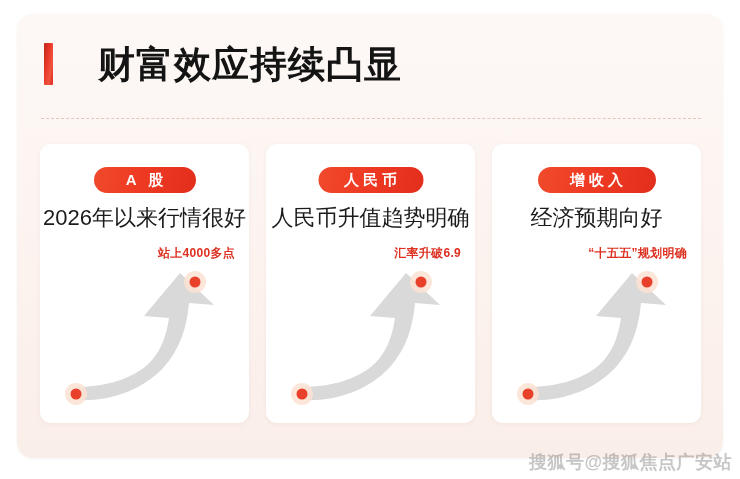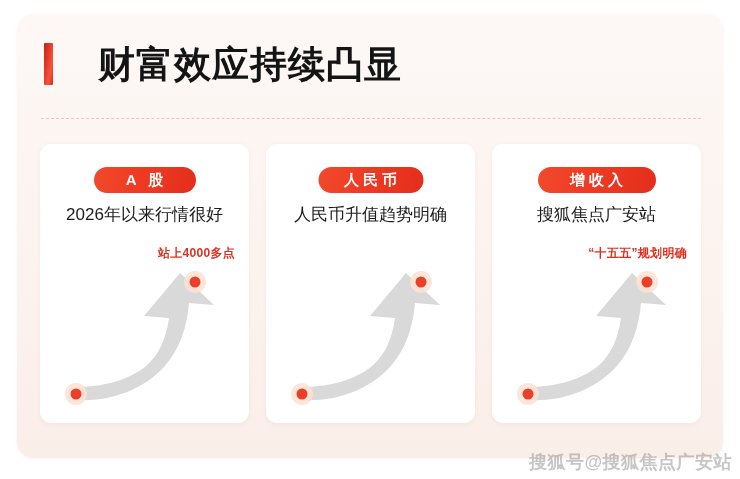--- a/index.html
+++ b/index.html
@@ -107,21 +107,21 @@
     white-space: nowrap;
   }
   .badge.wide { min-width: 118px; }
 
   .card-title {
     position: absolute;
     top: 61px;
     left: 0;
     width: 100%;
     text-align: center;
-    font-size: 17px;
+    font-size: 22px;
     color: #1b1b1b;
     line-height: 1.2;
     white-space: nowrap;
   }
 
   .card-highlight {
     position: absolute;
     top: 101px;
     right: 14px;
     font-size: 12px;
@@ -182,34 +182,35 @@
           <circle cx="20" cy="125" r="5.5" fill="#e8402a"></circle>
           <circle cx="139" cy="13" r="11" fill="#fbe2d2" opacity="0.85"></circle>
           <circle cx="139" cy="13" r="5.5" fill="#e8402a"></circle>
         </svg>
       </div>
     </div>
 
     <div class="card">
       <div class="badge">人民币</div>
       <div class="card-title">人民币升值趋势明确</div>
+      <div class="card-highlight">汇率升破6.9</div>
       <div class="arrow-wrap">
         <svg viewBox="0 0 178 148" xmlns="http://www.w3.org/2000/svg">
           <path d="M20 131 C 52 133, 86 122, 108 98 C 124 80, 131 58, 133 34 L 158 36 L 124 4 L 88 47 L 113 49 C 110 70, 103 86, 90 97 C 72 112, 45 118, 20 118 Z" fill="#d9d9d9"></path>
           <circle cx="20" cy="125" r="11" fill="#fbe2d2" opacity="0.85"></circle>
           <circle cx="20" cy="125" r="5.5" fill="#e8402a"></circle>
           <circle cx="139" cy="13" r="11" fill="#fbe2d2" opacity="0.85"></circle>
           <circle cx="139" cy="13" r="5.5" fill="#e8402a"></circle>
         </svg>
       </div>
     </div>
 
     <div class="card">
       <div class="badge wide">增收入</div>
-      <div class="card-title">搜狐焦点广安站</div>
+      <div class="card-title">经济预期向好</div>
       <div class="card-highlight">“十五五”规划明确</div>
       <div class="arrow-wrap">
         <svg viewBox="0 0 178 148" xmlns="http://www.w3.org/2000/svg">
           <path d="M20 131 C 52 133, 86 122, 108 98 C 124 80, 131 58, 133 34 L 158 36 L 124 4 L 88 47 L 113 49 C 110 70, 103 86, 90 97 C 72 112, 45 118, 20 118 Z" fill="#d9d9d9"></path>
           <circle cx="20" cy="125" r="11" fill="#fbe2d2" opacity="0.85"></circle>
           <circle cx="20" cy="125" r="5.5" fill="#e8402a"></circle>
           <circle cx="139" cy="13" r="11" fill="#fbe2d2" opacity="0.85"></circle>
           <circle cx="139" cy="13" r="5.5" fill="#e8402a"></circle>
         </svg>
       </div>

